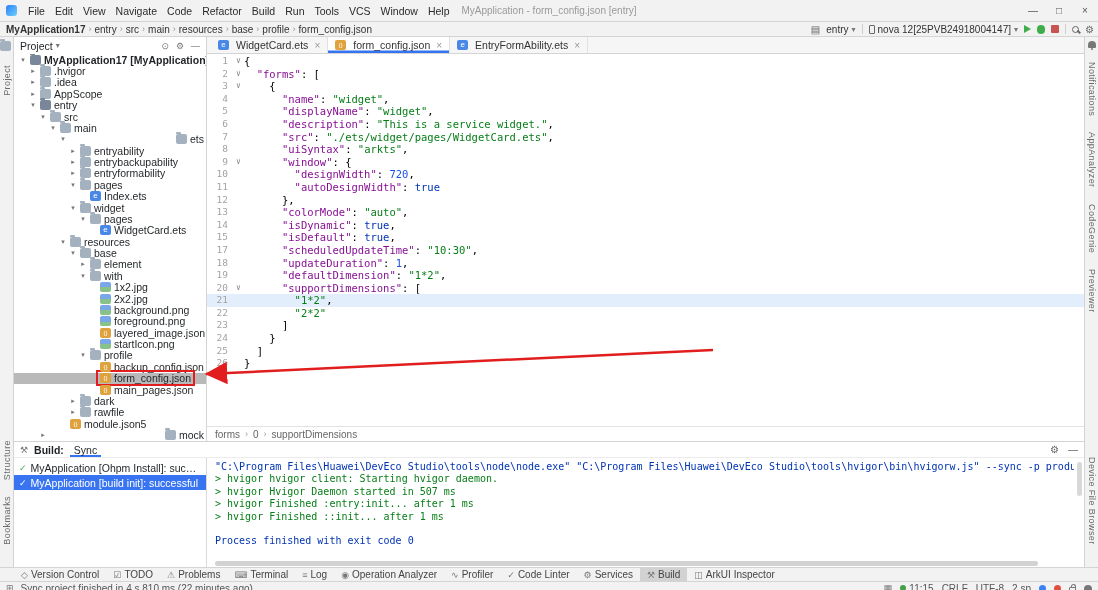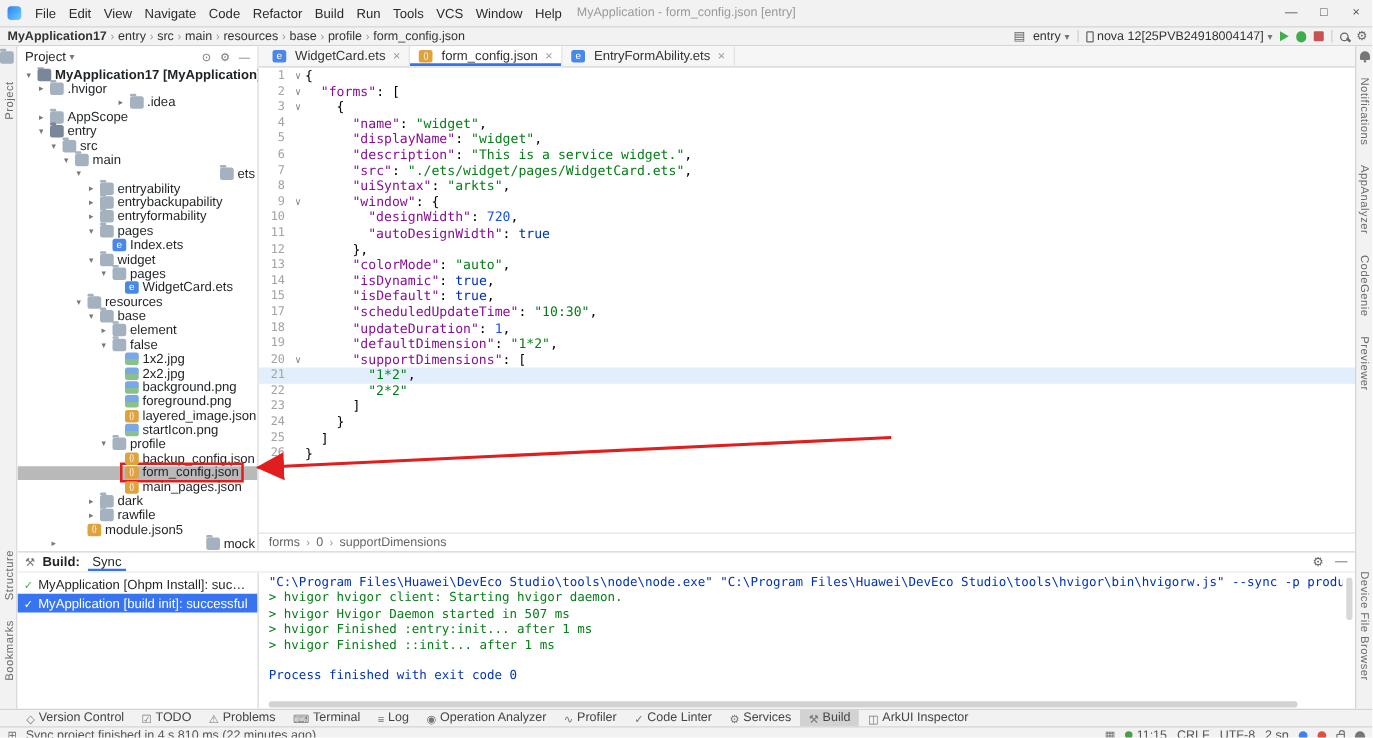--- a/index.html
+++ b/index.html
@@ -236,21 +236,21 @@
                 <span class="tlabel">MyApplication17 [MyApplication]</span>
               </span>
             </div>
             <div class="tree-row" style="padding-left: 14px;">
               <span class="chevron">▸</span>
               <span class="row-inner">
                 <span class="ticon folder"></span>
                 <span class="tlabel">.hvigor</span>
               </span>
             </div>
-            <div class="tree-row" style="padding-left: 14px; justify-content: center;">
+            <div class="tree-row" style="padding-left: 14px;">
               <span class="chevron">▸</span>
               <span class="row-inner">
                 <span class="ticon folder"></span>
                 <span class="tlabel">.idea</span>
               </span>
             </div>
             <div class="tree-row" style="padding-left: 14px;">
               <span class="chevron">▸</span>
               <span class="row-inner">
                 <span class="ticon folder"></span>
@@ -359,21 +359,21 @@
               <span class="chevron">▸</span>
               <span class="row-inner">
                 <span class="ticon folder"></span>
                 <span class="tlabel">element</span>
               </span>
             </div>
             <div class="tree-row" style="padding-left: 64px;">
               <span class="chevron">▾</span>
               <span class="row-inner">
                 <span class="ticon folder"></span>
-                <span class="tlabel">false</span>
+                <span class="tlabel">with</span>
               </span>
             </div>
             <div class="tree-row" style="padding-left: 74px;">
               <span class="chevron"></span>
               <span class="row-inner">
                 <span class="ticon img"></span>
                 <span class="tlabel">1x2.jpg</span>
               </span>
             </div>
             <div class="tree-row" style="padding-left: 74px;">

